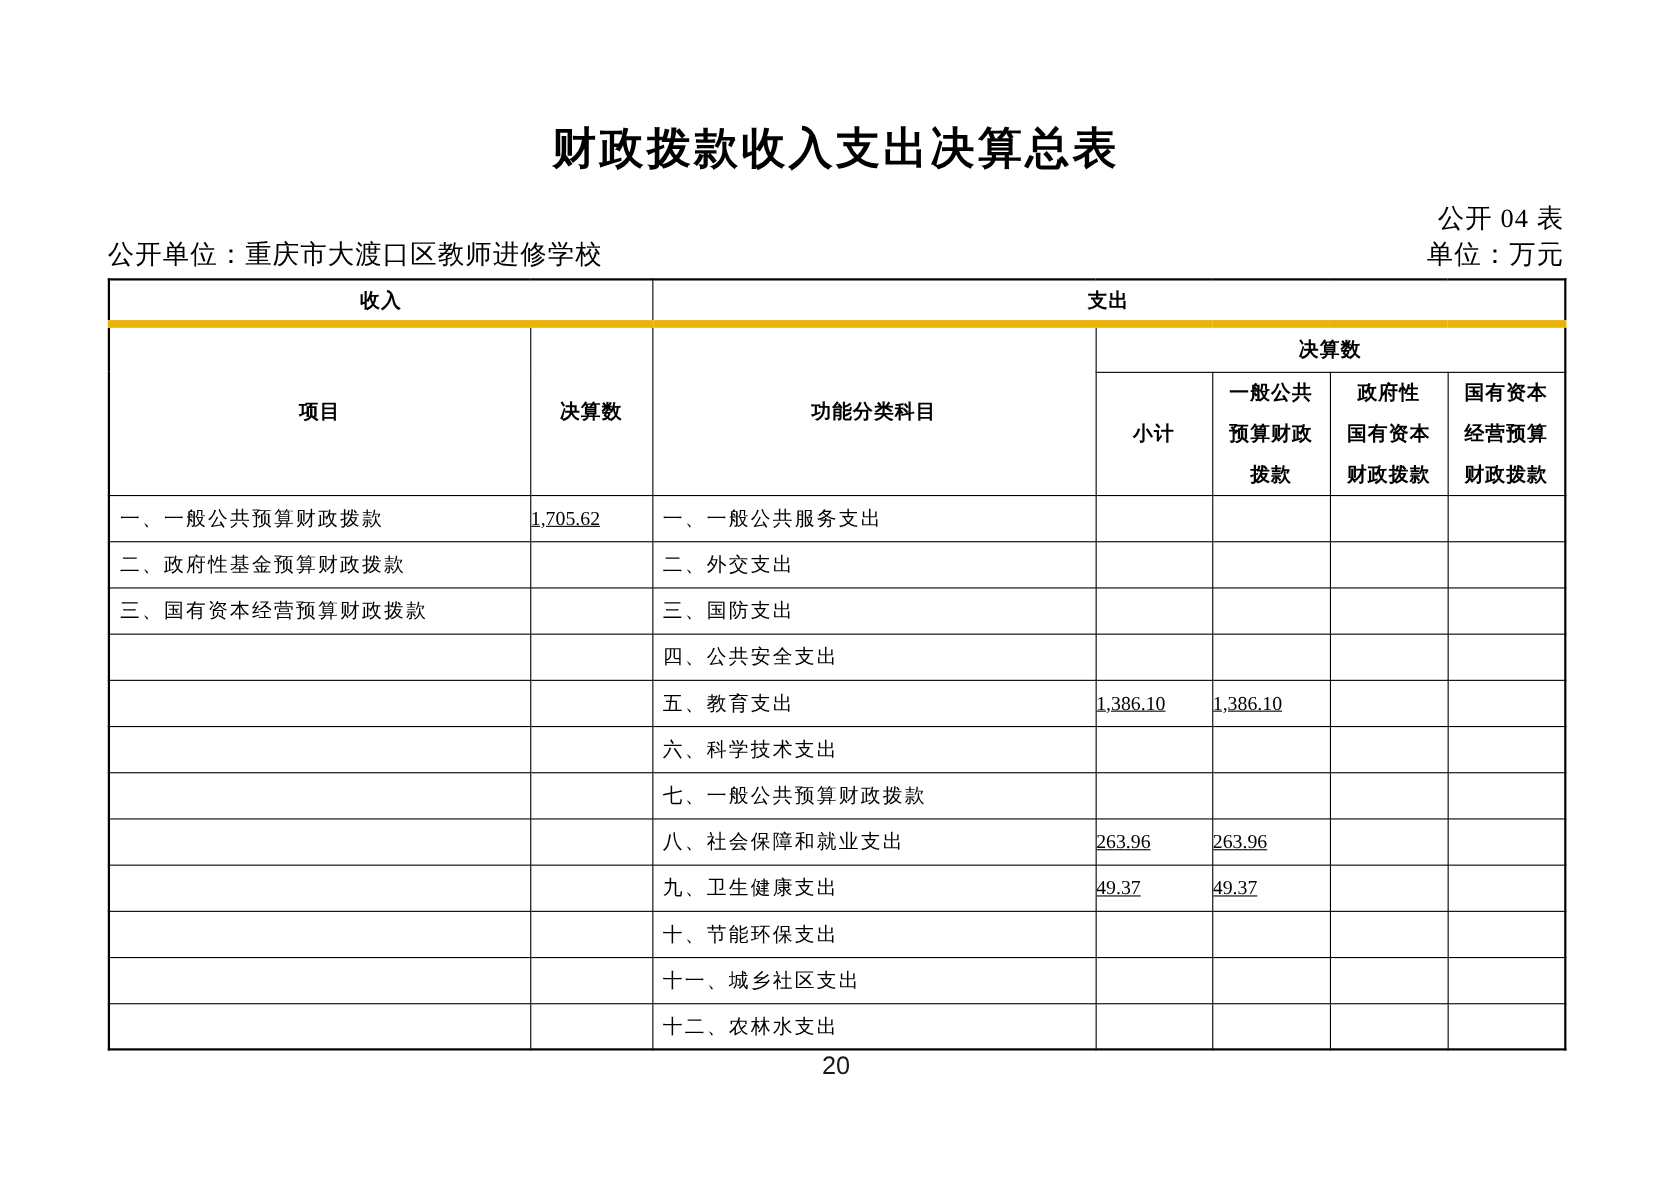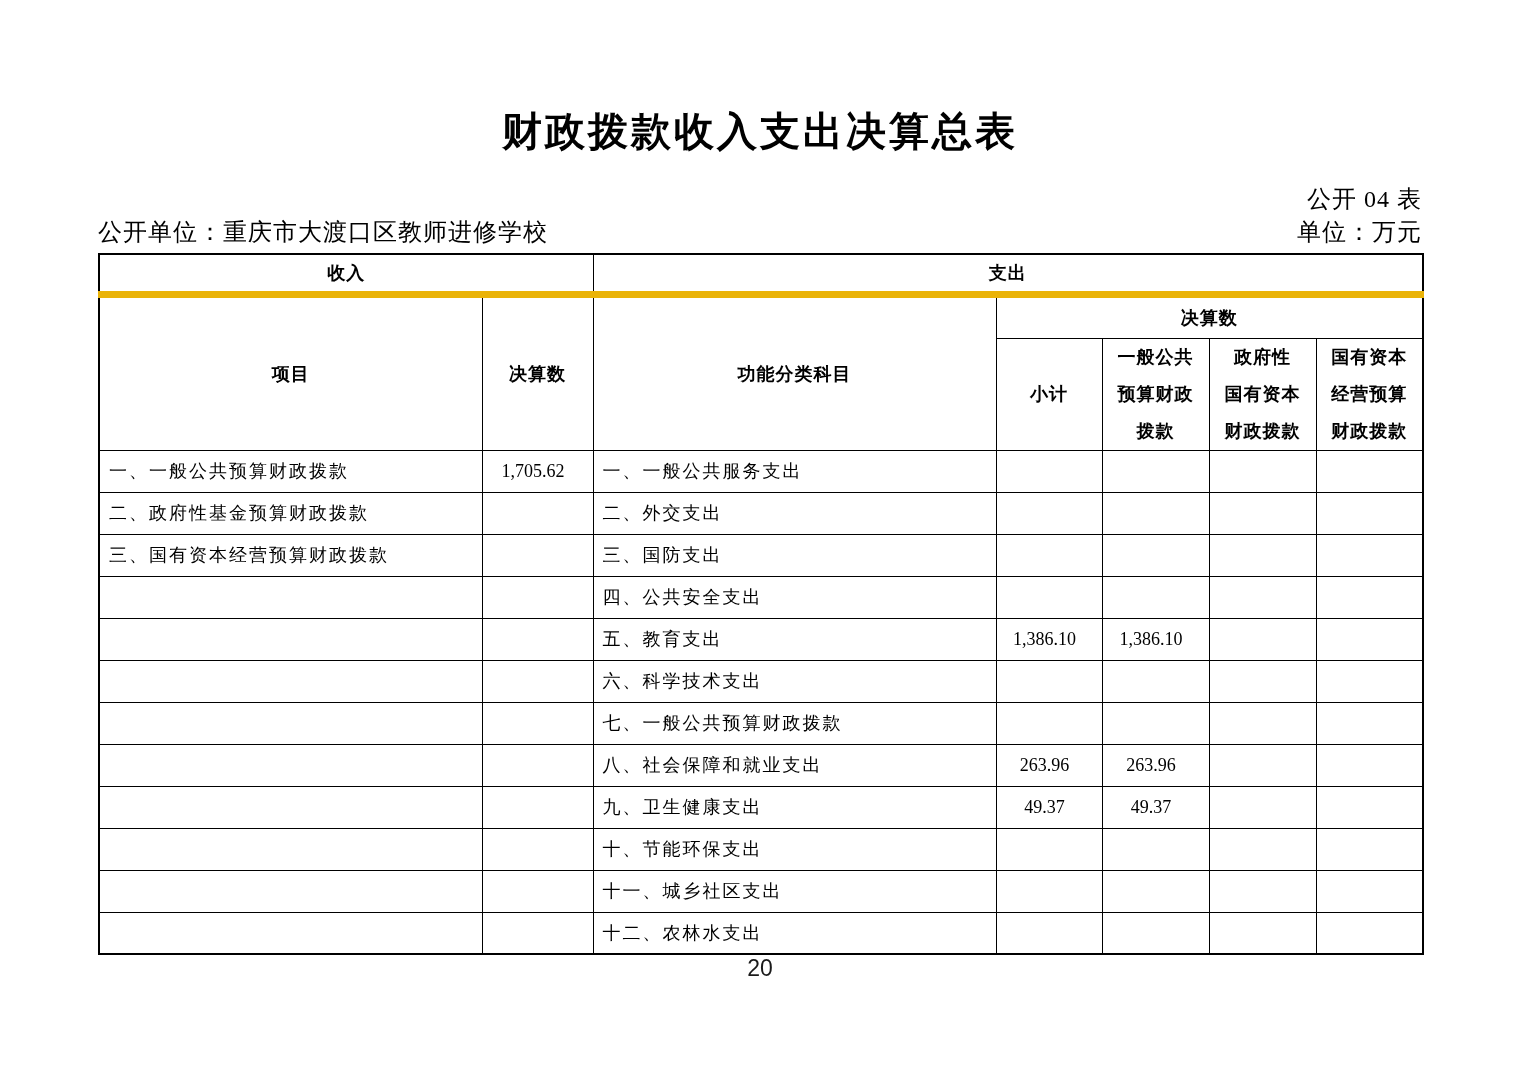--- a/index.html
+++ b/index.html
@@ -8,21 +8,21 @@
     width: 1520px;
     height: 1074px;
     position: relative;
     color: #000;
     font-family: "Liberation Serif", serif;
     overflow: hidden;
   }
   .title {
     margin-top: 112px;
     text-align: center;
-    font-family: Liberation Mono, monospace;
+    font-family: Liberation Sans, sans-serif;
     font-weight: 700;
     font-size: 40px;
     line-height: 46px;
     letter-spacing: 3px;
   }
   .meta {
     width: 1324px;
     margin-left: 98px;
     font-size: 24px;
   }
@@ -67,24 +67,25 @@
     white-space: pre-line;
     line-height: 37px;
   }
   .item-cell {
     text-align: left;
     padding-left: 9px;
     letter-spacing: 2px;
     font-family: "Liberation Serif", serif;
   }
   .num-cell {
-    text-align: center;
+    text-align: left;
     padding-right: 9px;
     font-family: "Liberation Serif", serif;
     letter-spacing: 0;
+    text-decoration: underline;
   }
   .page-number {
     position: absolute;
     left: 0;
     top: 955px;
     width: 100%;
     text-align: center;
     font-family: "Liberation Sans", sans-serif;
     font-size: 23px;
     color: #1a1a1a;

